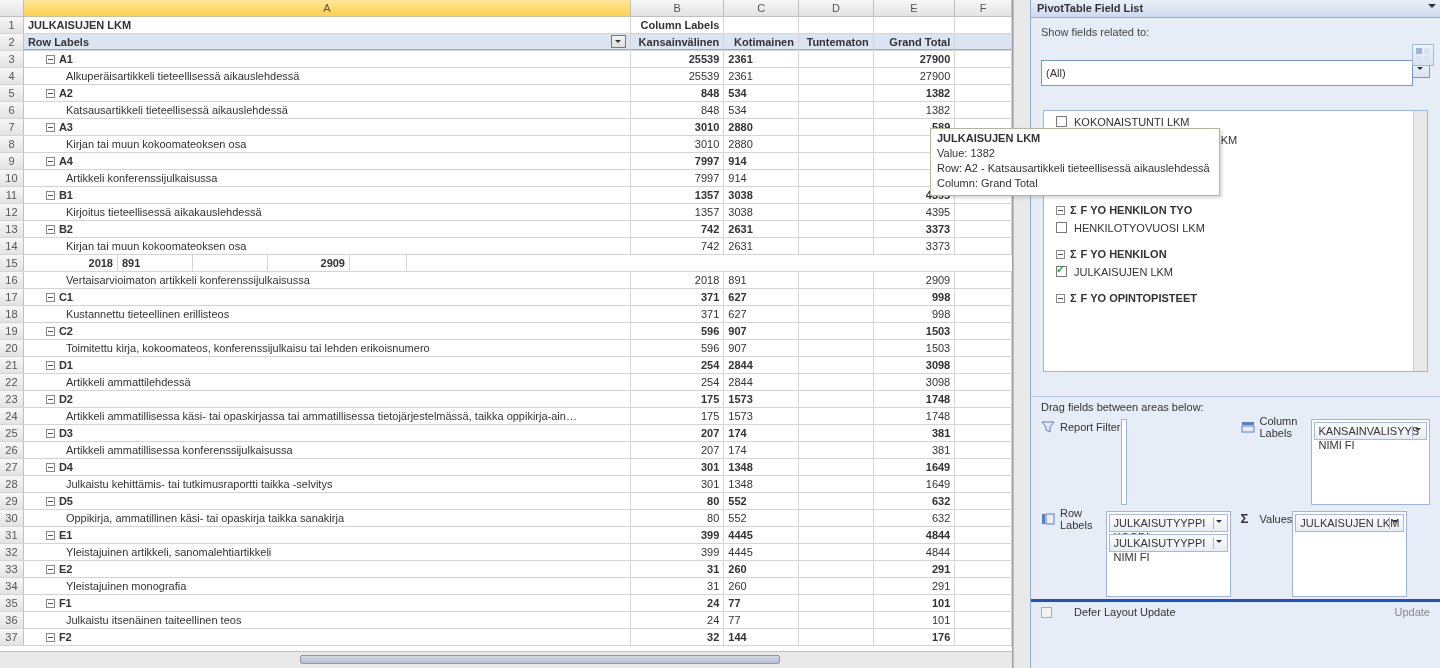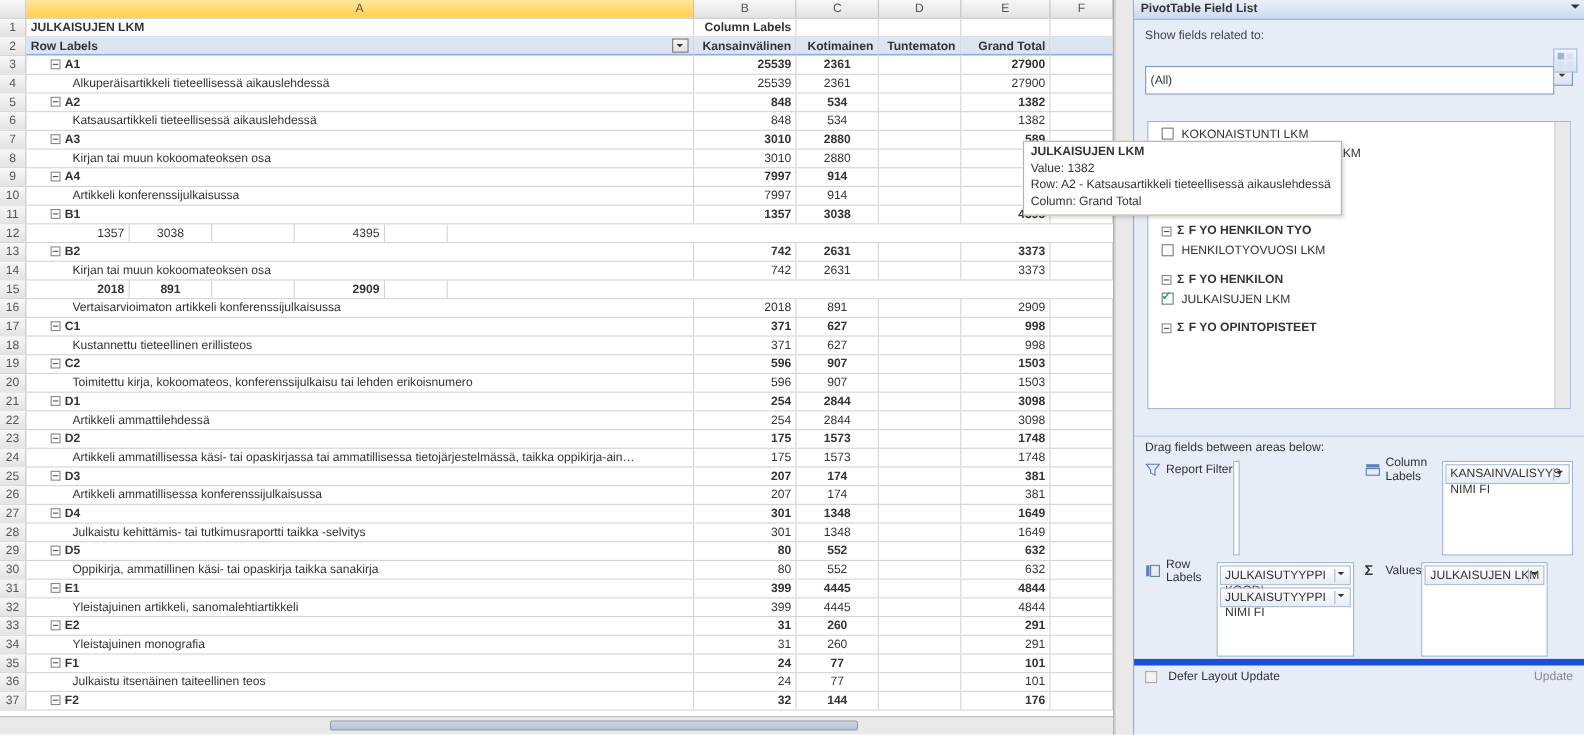--- a/index.html
+++ b/index.html
@@ -8,21 +8,21 @@
 .sheet-area{flex:1;display:flex;flex-direction:column;border-right:1px solid #a0a0a0;overflow:hidden}
 .col-headers{display:flex;height:17px;background:linear-gradient(#f7f7f7,#e3e3e3);border-bottom:1px solid #c0c0c0}
 .row-hdr-spacer{width:24px;border-right:1px solid #c0c0c0;background:linear-gradient(#f7f7f7,#e3e3e3)}
 .col-hdr{border-right:1px solid #c0c0c0;text-align:center;line-height:16px;color:#555}
 .col-A{width:610px;background:linear-gradient(#ffe699,#ffd24d)}
 .col-B{width:94px}.col-C{width:75px}.col-D{width:75px}.col-E{width:82px}.col-F{width:57px}
 .grid-body{flex:1;overflow:hidden;position:relative}
 .row{display:flex;height:17px;border-bottom:1px solid #d4d4d4}
 .row-hdr{width:24px;text-align:center;line-height:16px;color:#555;background:linear-gradient(#f7f7f7,#e3e3e3);border-right:1px solid #c0c0c0}
 .cell{border-right:1px solid #d4d4d4;line-height:16px;padding:0 4px;overflow:hidden;white-space:nowrap}
-.cA{width:610px}.cB{width:94px;text-align:right}.cC{width:75px;text-align:center}.cD{width:75px;text-align:right}.cE{width:82px;text-align:right}.cF{width:57px}
+.cA{width:610px}.cB{width:94px;text-align:right}.cC{width:75px;text-align:left}.cD{width:75px;text-align:right}.cE{width:82px;text-align:right}.cF{width:57px}
 .hdr-row .cell{background:#dbe5f1;font-weight:bold;border-bottom:1px solid #8faadc}
 .hdr-row .cB,.hdr-row .cC,.hdr-row .cD,.hdr-row .cE{text-align:right}
 .bold{font-weight:bold}
 .ind1{padding-left:18px}
 .ind2{padding-left:38px}
 .collapse{display:inline-block;width:9px;height:9px;border:1px solid #888;margin-right:4px;position:relative;top:1px;background:#fff}
 .collapse::before{content:"";position:absolute;left:1px;right:1px;top:3px;border-top:1px solid #555}
 .drop-btn{float:right;width:15px;height:13px;border:1px solid #7a7a7a;background:linear-gradient(#f7f7f7,#ddd);margin-top:1px;position:relative}
 .drop-btn::after{content:"";position:absolute;left:3px;top:4px;border:3px solid transparent;border-top-color:#333}
 .hscroll{height:17px;background:#e9e9e9;border-top:1px solid #bfbfbf;position:relative}
@@ -51,21 +51,21 @@
 .areas{padding:4px 10px 2px;border-top:1px solid #b5c6e2}
 .areas-label{margin-bottom:6px}
 .areas-grid{display:grid;grid-template-columns:1fr 1fr;gap:6px 10px}
 .area-box{display:flex;}
 .area-hdr{display:flex;align-items:center;height:16px;gap:5px;margin-bottom:2px}
 .area-hdr .ic{width:14px;height:12px}
 .area-list{border:1px solid #9fb4d8;background:#fff;height:86px;padding:2px;overflow:hidden}
 .area-item{height:18px;background:linear-gradient(#fefefe,#e7ecf5);border:1px solid #a8b8d8;margin-bottom:2px;padding:1px 4px;position:relative;line-height:14px}
 .area-item .dd2{position:absolute;right:2px;top:2px;width:12px;height:12px;border-left:1px solid #a8b8d8}
 .area-item .dd2::after{content:"";position:absolute;left:2px;top:3px;border:3px solid transparent;border-top-color:#333}
-.defer{padding:4px 10px;border-top:6px solid #1d4ed8;display:flex;align-items:center;gap:10px;color:#888}
+.defer{padding:4px 10px;border-top:3px solid #1d4ed8;display:flex;align-items:center;gap:22px;color:#888}
 .defer .cb2{width:11px;height:11px;border:1px solid #aaa;background:#f3f3f3}
 .defer .upd{margin-left:auto;color:#888}
 .tooltip{position:absolute;left:930px;top:128px;width:290px;background:#fff;border:1px solid #b5b59e;padding:2px 6px 4px;box-shadow:2px 2px 3px rgba(0,0,0,0.15);font-size:11px;line-height:15px}
 .tooltip .tt-title{font-weight:bold}
 svg{display:block}
 </style>
 </head>
 <body>
 
 <div class="main">
@@ -174,20 +174,21 @@
           <div class="row-hdr">11</div>
           <div class="cell cA"><span class="ind1"><span class="collapse"></span><span class="bold">B1</span></span></div>
           <div class="cell cB"><span class="bold">1357</span></div>
           <div class="cell cC"><span class="bold">3038</span></div>
           <div class="cell cD"></div>
           <div class="cell cE"><span class="bold">4395</span></div>
           <div class="cell cF"></div>
         </div>
         <div class="row">
           <div class="row-hdr">12</div>
+          <div class="cell cA"><span class="ind2">Kirjoitus tieteellisessä aikakauslehdessä</span></div>
           <div class="cell cB"><span class="">1357</span></div>
           <div class="cell cC"><span class="">3038</span></div>
           <div class="cell cD"></div>
           <div class="cell cE"><span class="">4395</span></div>
           <div class="cell cF"></div>
         </div>
         <div class="row">
           <div class="row-hdr">13</div>
           <div class="cell cA"><span class="ind1"><span class="collapse"></span><span class="bold">B2</span></span></div>
           <div class="cell cB"><span class="bold">742</span></div>

